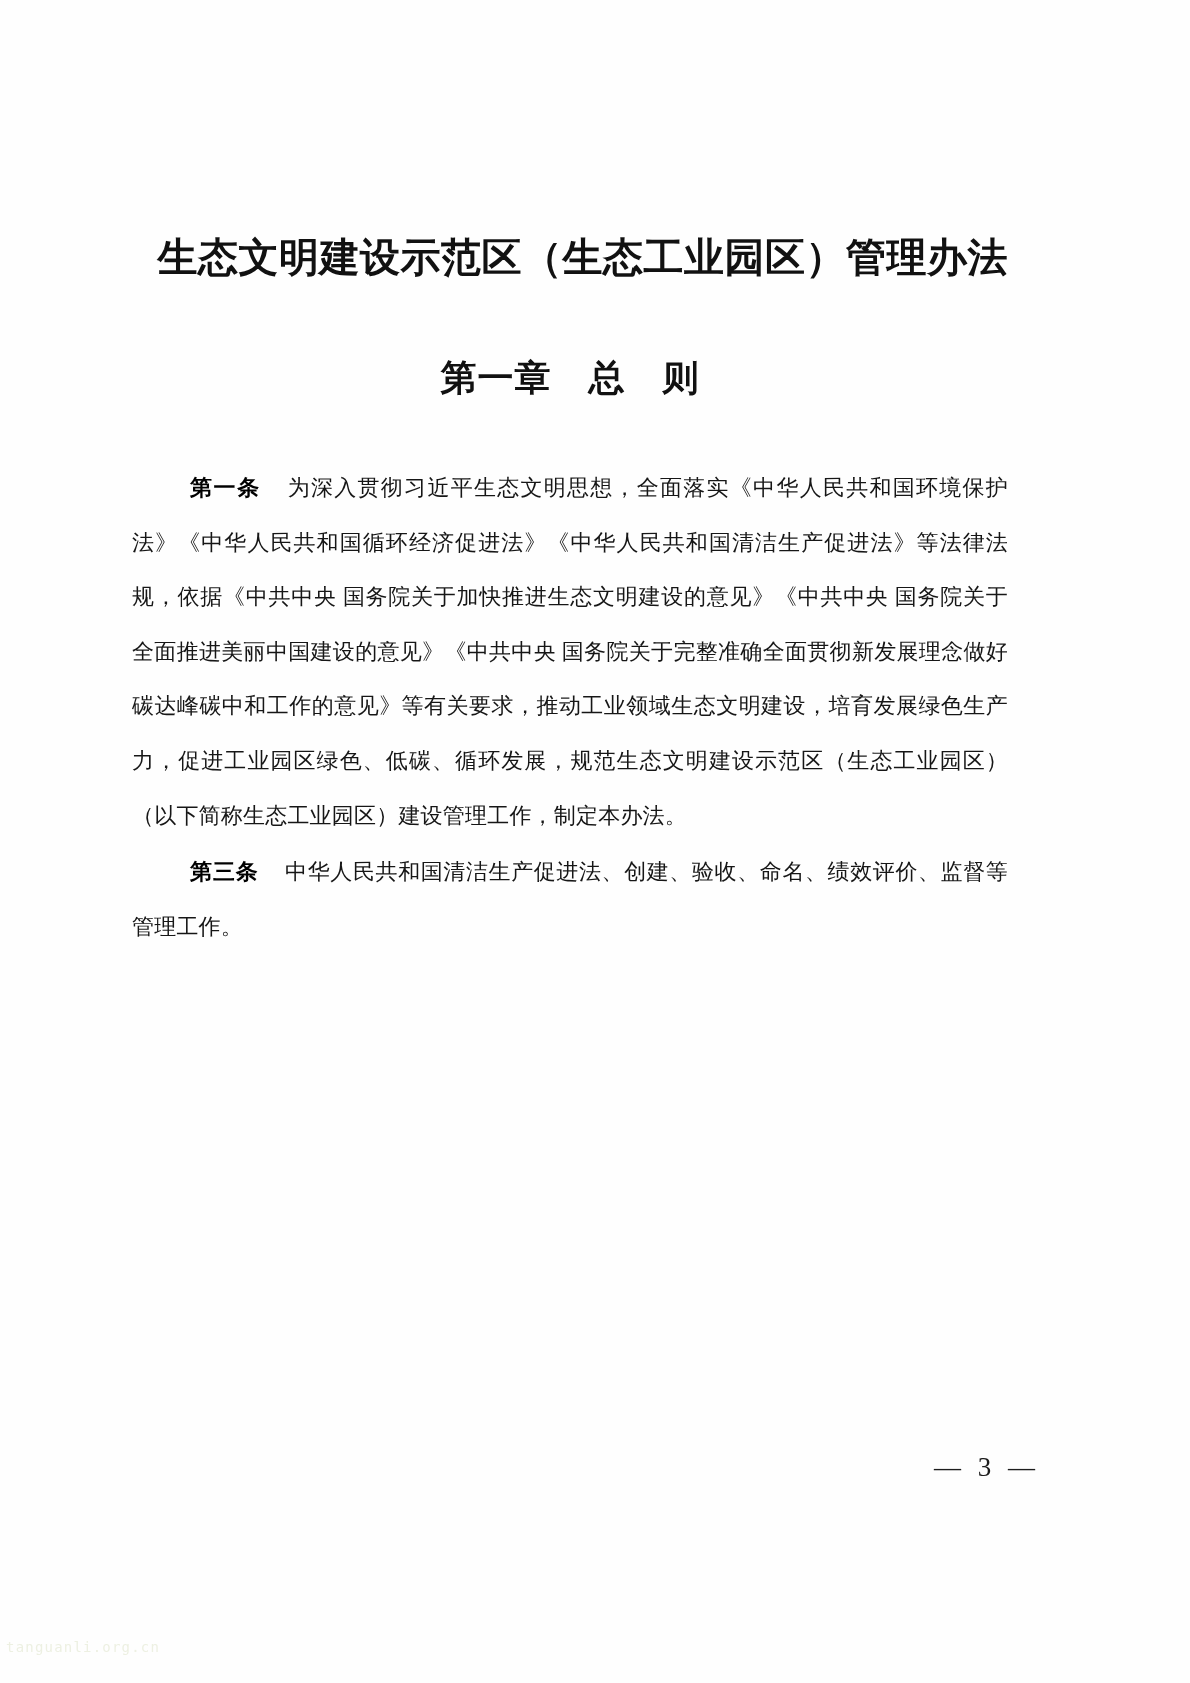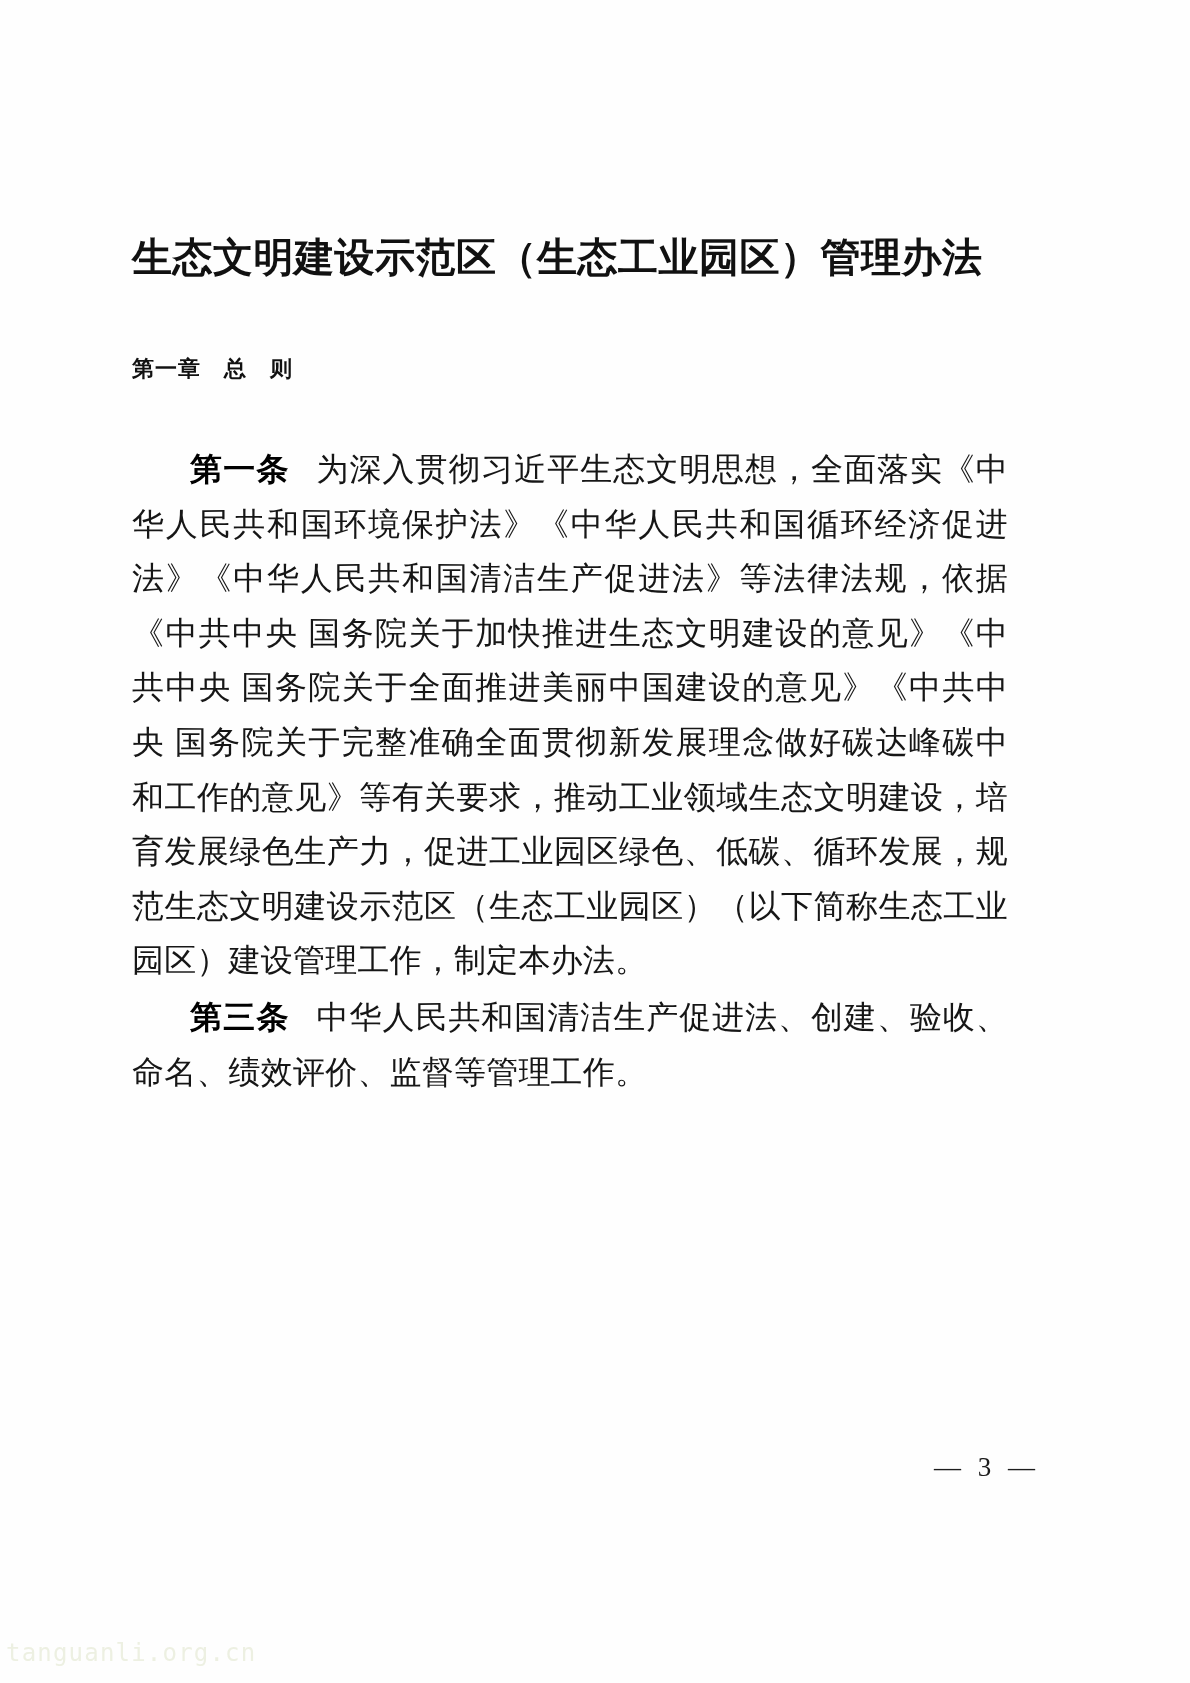--- a/index.html
+++ b/index.html
@@ -30,48 +30,49 @@
     top: 0;
     width: 876px;
   }
 
   
   .doc-title {
     font-family: "Liberation Sans", "DejaVu Sans", sans-serif;
     font-weight: bold;
     font-size: 40px;
     line-height: 1.25;
-    text-align: left;
+    text-align: right;
     letter-spacing: 0.5px;
     color: #111111;
     margin: 0;
     padding-top: 232px;
     white-space: nowrap;
   }
 
   
   .chapter-heading {
     font-family: "Liberation Sans", "DejaVu Sans", sans-serif;
     font-weight: bold;
-    font-size: 22px;
+    font-size: 36px;
+    text-align: center;
     color: #111111;
     margin: 0;
     padding-top: 72px;
     letter-spacing: 1px;
   }
 
   
   .articles {
     margin: 0;
     padding-top: 58px;
   }
 
   .article {
     margin: 0 0 2px 0;
-    font-size: 32px;
+    font-size: 22px;
     line-height: 54.6px;
     text-align: justify;
     text-justify: inter-ideograph;
     text-indent: 58px;
     letter-spacing: 0.2px;
     color: #161616;
   }
 
   .article .marker {
     font-family: "Liberation Sans", "DejaVu Sans", sans-serif;
@@ -96,21 +97,21 @@
     color: #1d1d1d;
     white-space: nowrap;
   }
 
   
   .watermark {
     position: absolute;
     left: 6px;
     top: 1639px;
     font-family: "DejaVu Sans Mono", "Liberation Mono", monospace;
-    font-size: 24px;
+    font-size: 14px;
     letter-spacing: 1.2px;
     color: #edf0e2;
     user-select: none;
     white-space: nowrap;
   }
 </style>
 </head>
 <body>
 
 <div class="page">

